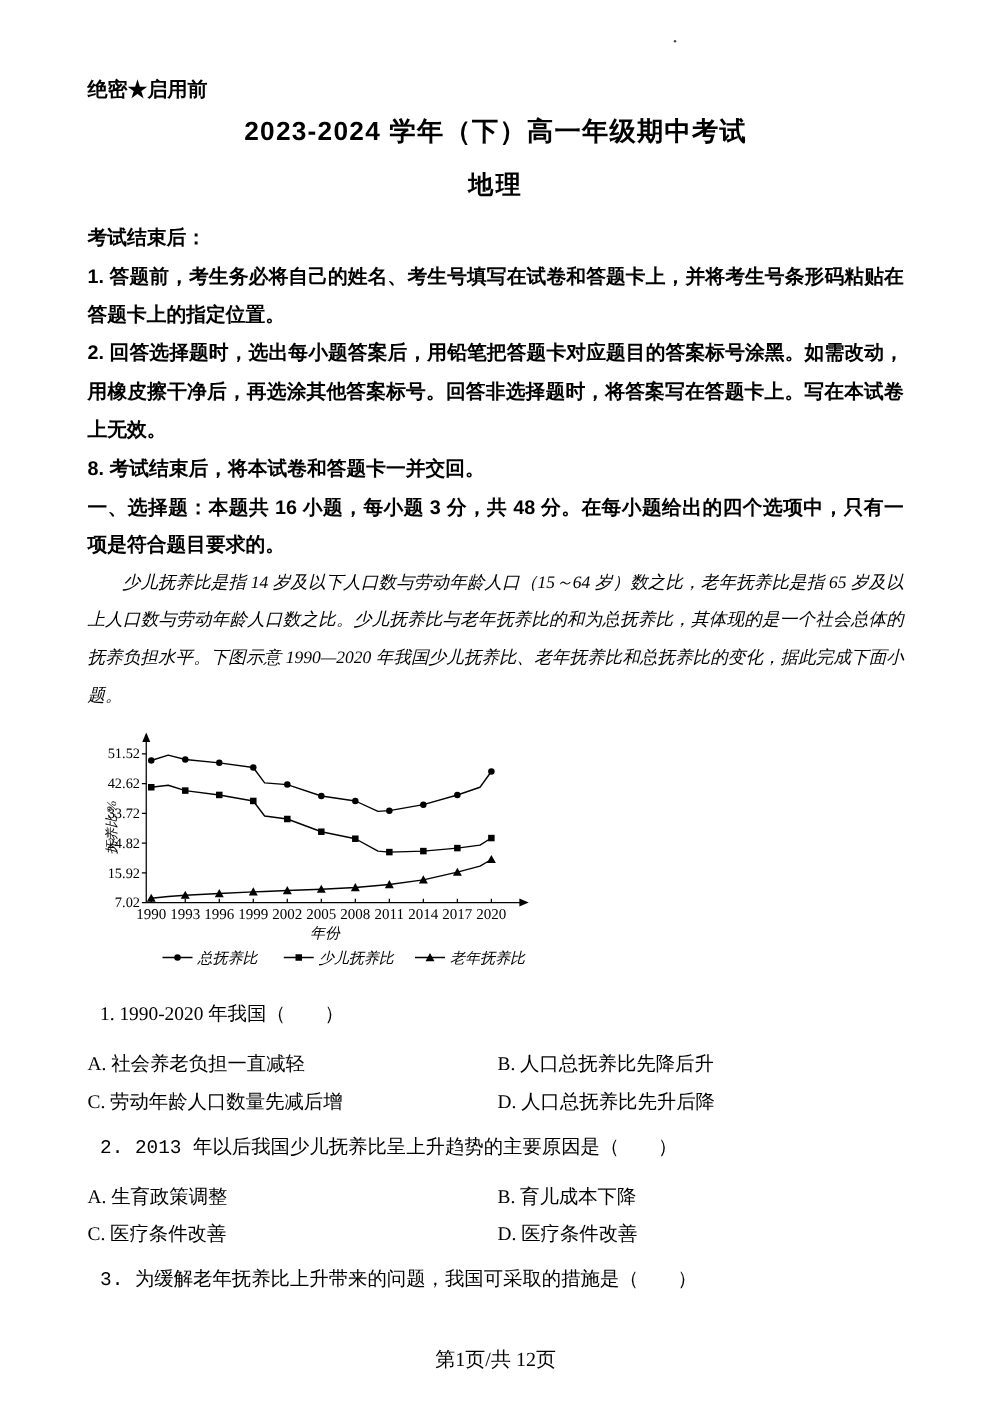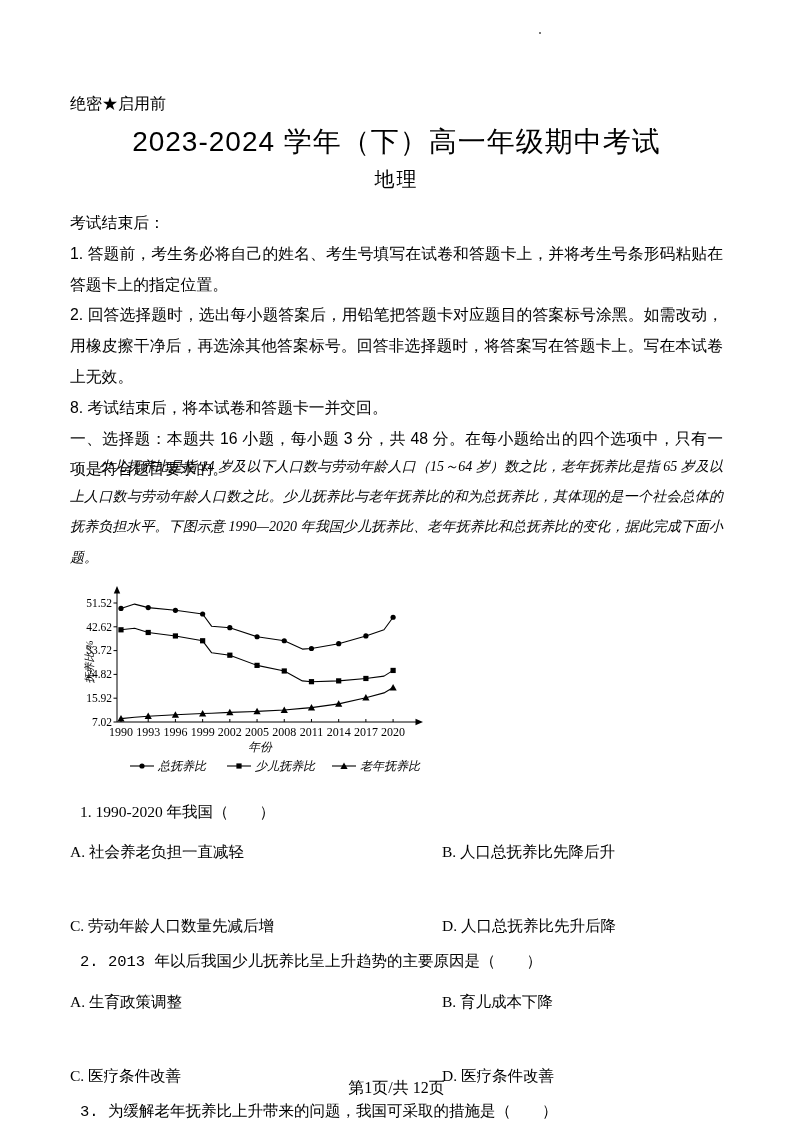--- a/index.html
+++ b/index.html
@@ -1,33 +1,33 @@
 <!DOCTYPE html>
 <html><head>
 <meta charset="utf-8">
 <style>
   html,body{margin:0;padding:0;}
   body{
     width:793px;height:1122px;background:#ffffff;color:#000;
     font-family:"Liberation Serif",serif;position:relative;overflow:hidden;
   }
   .abs{position:absolute;}
-  .hei{font-family:"Liberation Sans",sans-serif;font-weight:normal;margin-top:32px;}
+  .hei{font-family:"Liberation Sans",sans-serif;font-weight:bold;}
   .classification{left:70px;top:62px;font-size:16px;}
-  .exam-title{left:0;right:0;top:91px;text-align:center;font-size:28px;letter-spacing:1px;}
+  .exam-title{left:0;right:0;top:91px;text-align:center;font-size:21px;letter-spacing:1px;}
   .subject-title{left:0;right:0;top:134px;text-align:center;font-size:20px;letter-spacing:2px;}
   .notice-block{left:70px;width:653px;top:176px;font-size:15.8px;line-height:30.8px;}
   .notice-block p{margin:0;text-align:justify;}
   .passage{left:70px;width:653px;top:452px;font-size:14px;line-height:30.2px;
     font-style:italic;text-indent:2em;text-align:justify;}
   .chart-wrap{left:84px;top:583px;width:370px;height:200px;}
   .questions{left:70px;width:653px;top:787px;font-size:15.5px;line-height:30px;}
   .questions p{margin:10px;}
   .q-gap{margin-top:6px !important;font-family:Liberation Mono, monospace;}
-  .opt-grid{display:grid;grid-template-columns:328px auto;gap:44px;}
+  .opt-grid{display:grid;grid-template-columns:328px auto;}
   .page-footer{left:0;right:0;top:1078px;text-align:center;font-size:16px;}
   .stray-dot{left:539px;top:32px;width:2px;height:2px;background:#4a4a4a;border-radius:50%;}
   svg text{font-family:"Liberation Serif",serif;}
   svg .kai{font-style:italic;font-weight:normal;}
 </style>
 </head>
 <body>
 
 <div class="abs stray-dot"></div>
 

